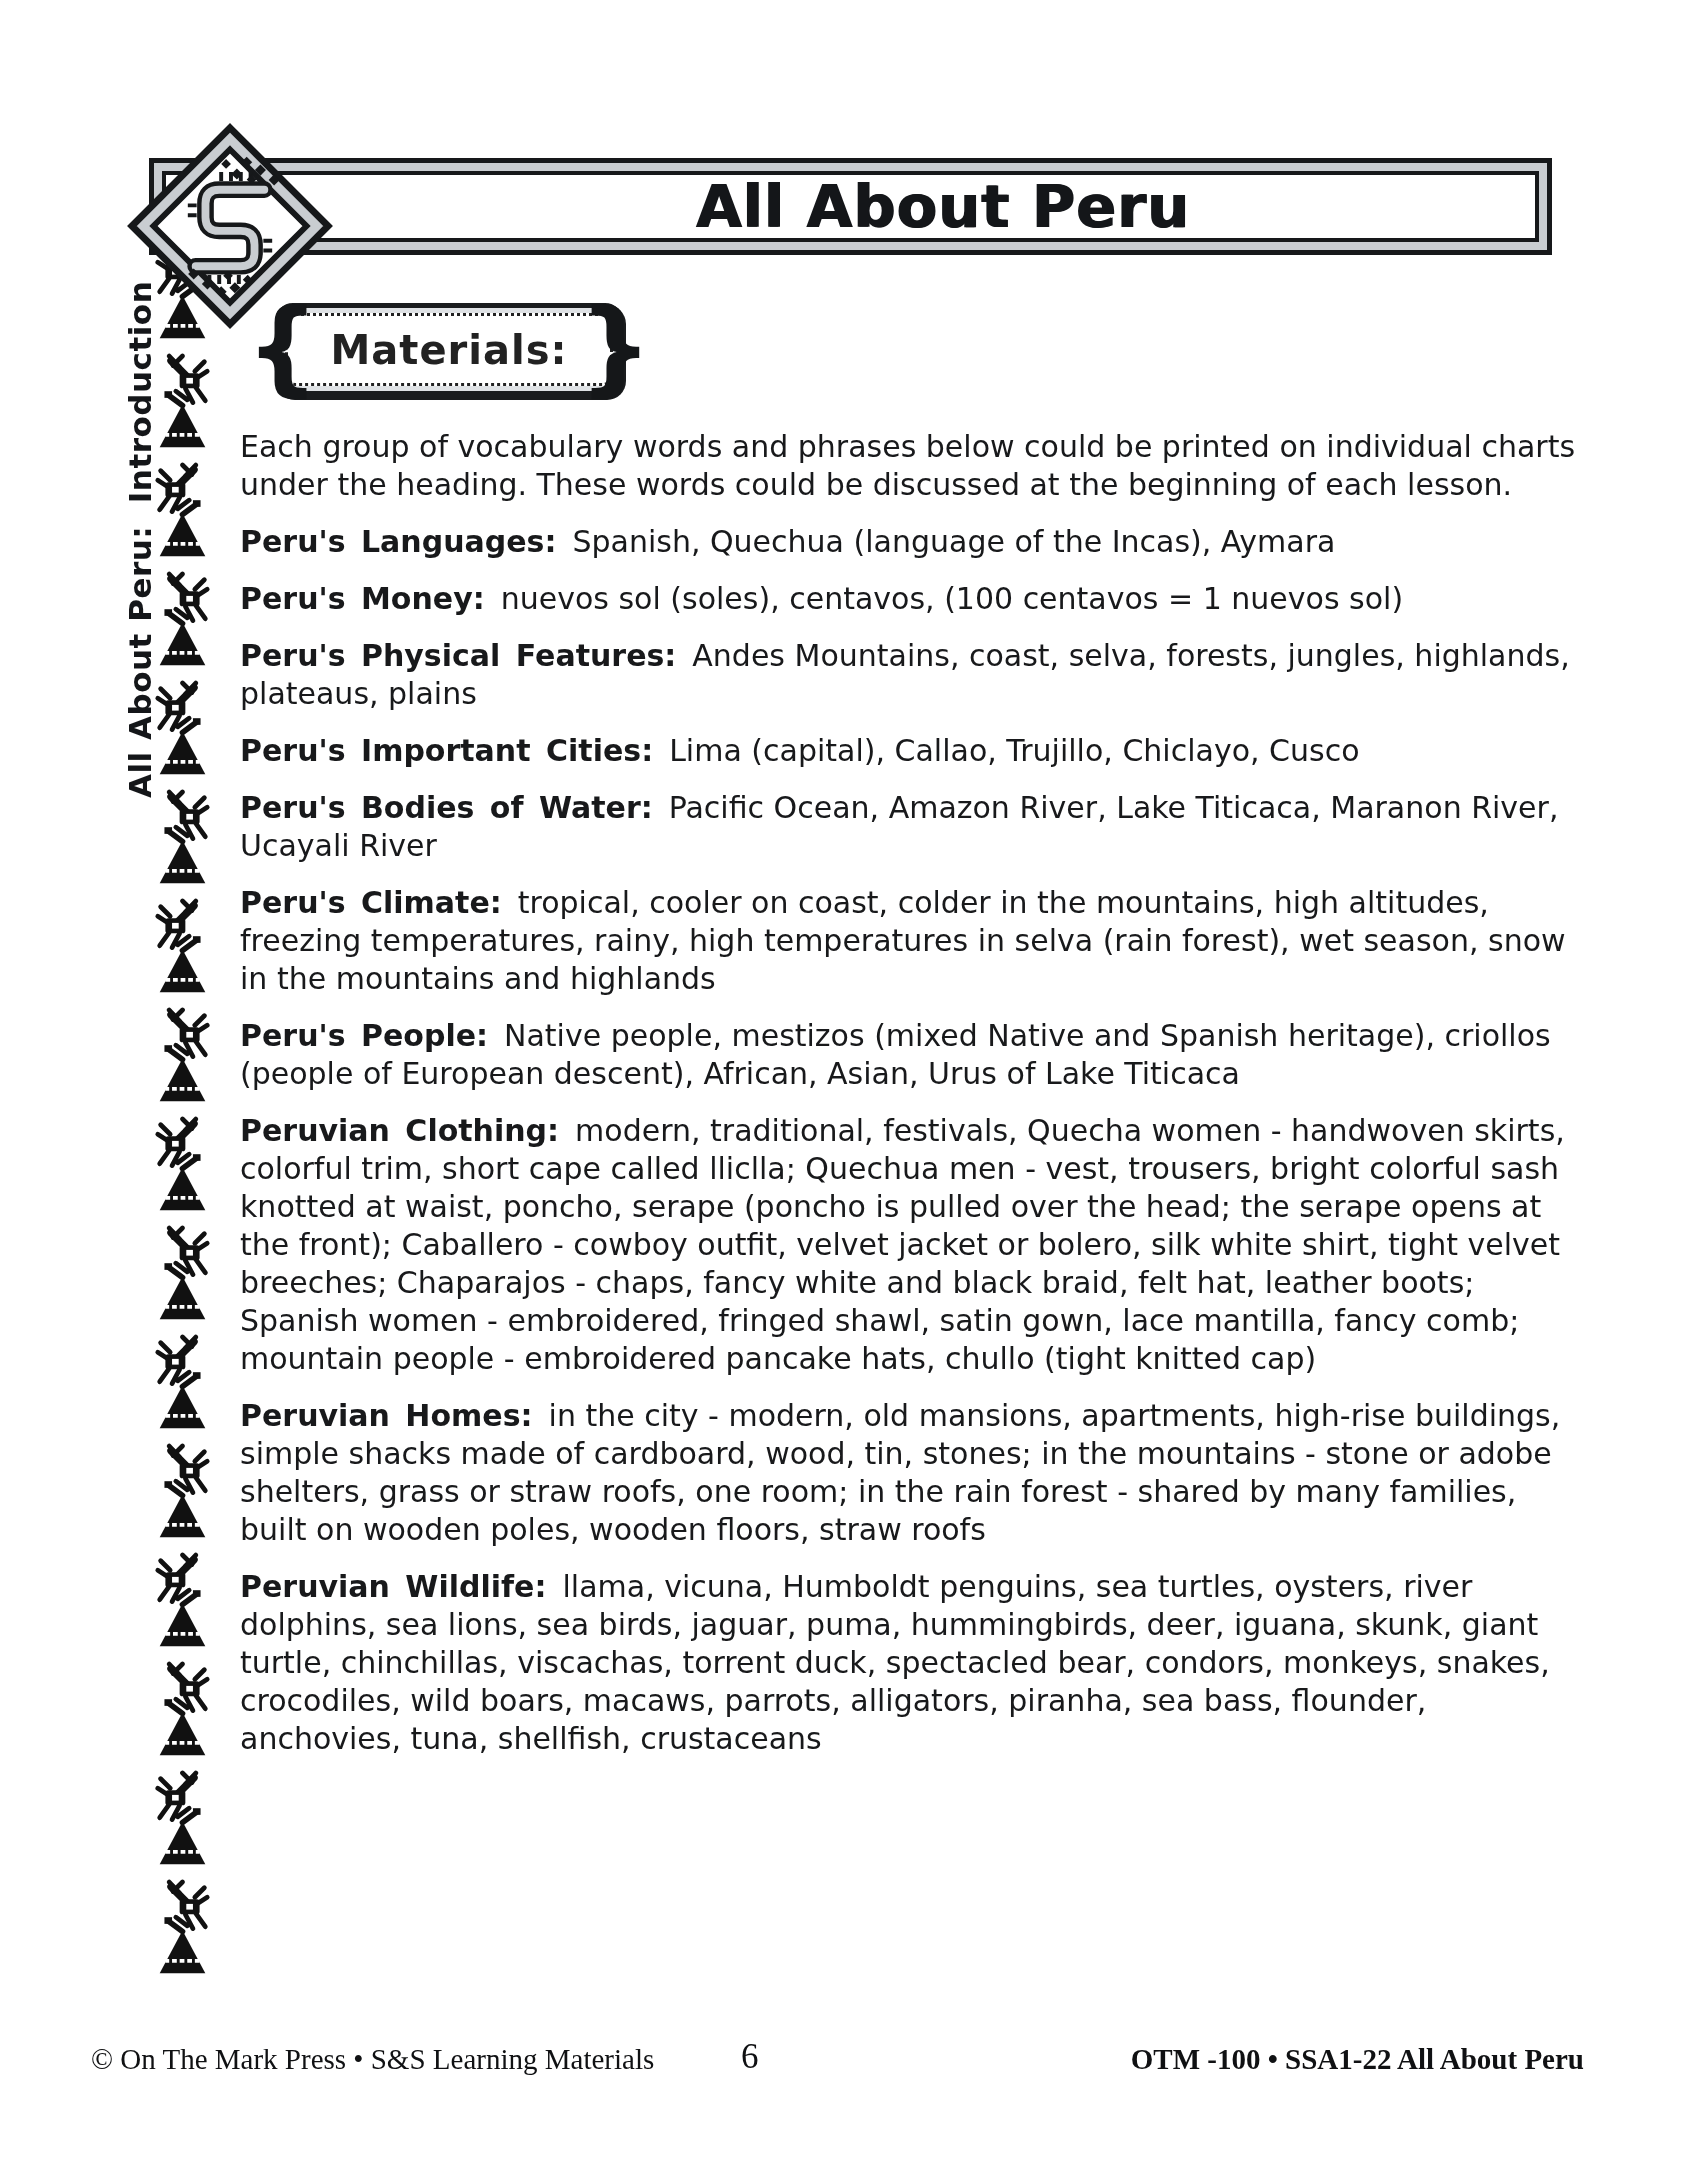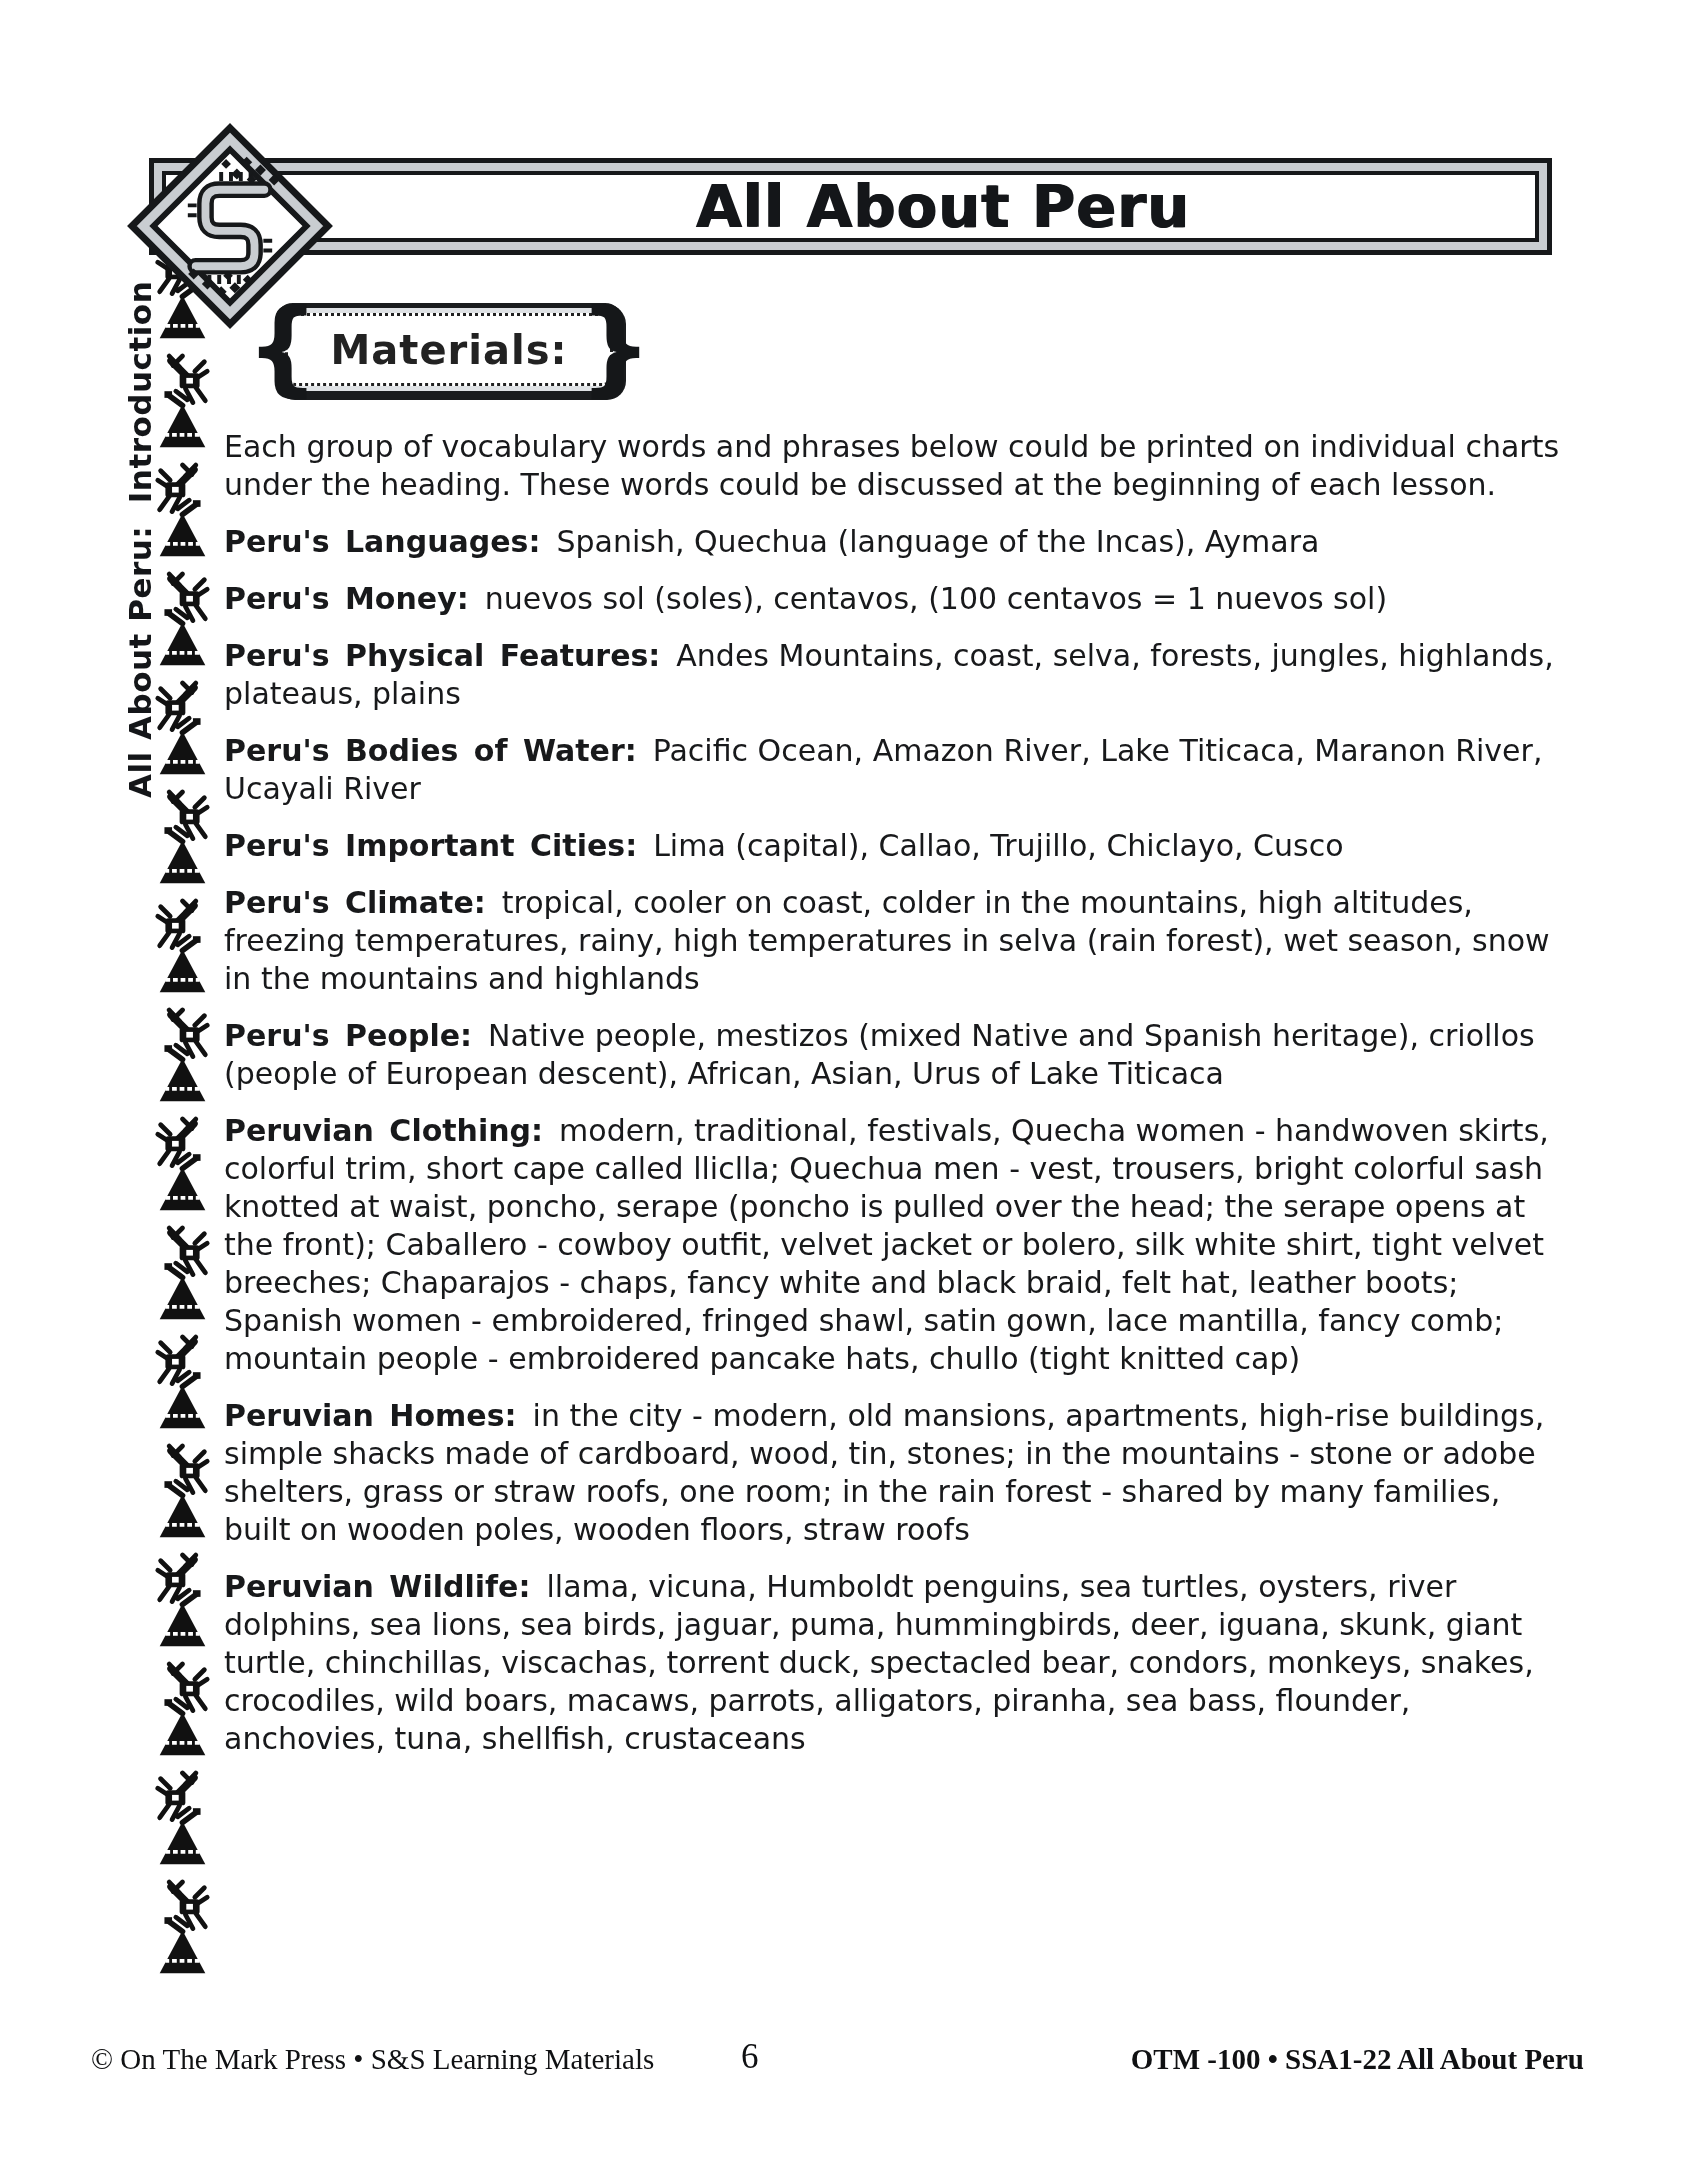--- a/index.html
+++ b/index.html
@@ -58,21 +58,21 @@
     display:flex;flex-direction:column;gap:2px;z-index:1;
   }
   .motif{width:57px;height:107px;flex:0 0 auto;}
   .motif.flip{transform:scaleX(-1);}
 
   
   .content{
     position:absolute;left:224px;top:428px;width:1352px;
     font-size:30px;line-height:38px;color:#18191b;
   }
-  .content p{margin:0 0 19px 0;}
+  .content p{margin:0 0 19px 16px;}
   .head{font-weight:bold;word-spacing:5px;margin-right:16px;}
 
   
   .footer{
     position:absolute;left:0;top:2037px;width:1683px;height:50px;
     font-family:"Liberation Serif",serif;color:#101113;
   }
   .footer-left{position:absolute;left:91px;top:6px;font-size:29px;font-weight:normal;}
   .footer-page{position:absolute;left:741px;top:0;font-size:35px;font-weight:normal;}
   .footer-right{position:absolute;right:99px;top:6px;font-size:29px;font-weight:bold;}
@@ -393,24 +393,24 @@
         <p>
     <span class="head">Peru's Languages:</span><span class="body">Spanish, Quechua (language of the Incas), Aymara</span>
   </p>
         <p>
     <span class="head">Peru's Money:</span><span class="body">nuevos sol (soles), centavos, (100 centavos = 1 nuevos sol)</span>
   </p>
         <p>
     <span class="head">Peru's Physical Features:</span><span class="body">Andes Mountains, coast, selva, forests, jungles, highlands, plateaus, plains</span>
   </p>
         <p>
+    <span class="head">Peru's Important Cities:</span><span class="body">Lima (capital), Callao, Trujillo, Chiclayo, Cusco</span>
+  </p>
+        <p>
     <span class="head">Peru's Bodies of Water:</span><span class="body">Pacific Ocean, Amazon River, Lake Titicaca, Maranon River, Ucayali River</span>
-  </p>
-        <p>
-    <span class="head">Peru's Important Cities:</span><span class="body">Lima (capital), Callao, Trujillo, Chiclayo, Cusco</span>
   </p>
         <p>
     <span class="head">Peru's Climate:</span><span class="body">tropical, cooler on coast, colder in the mountains, high altitudes, freezing temperatures, rainy, high temperatures in selva (rain forest), wet season, snow in the mountains and highlands</span>
   </p>
         <p>
     <span class="head">Peru's People:</span><span class="body">Native people, mestizos (mixed Native and Spanish heritage), criollos (people of European descent), African, Asian, Urus of Lake Titicaca</span>
   </p>
         <p>
     <span class="head">Peruvian Clothing:</span><span class="body">modern, traditional, festivals, Quecha women - handwoven skirts, colorful trim, short cape called lliclla; Quechua men - vest, trousers, bright colorful sash knotted at waist, poncho, serape (poncho is pulled over the head; the serape opens at the front); Caballero - cowboy outfit, velvet jacket or bolero, silk white shirt, tight velvet breeches; Chaparajos - chaps, fancy white and black braid, felt hat, leather boots; Spanish women - embroidered, fringed shawl, satin gown, lace mantilla, fancy comb; mountain people - embroidered pancake hats, chullo (tight knitted cap)</span>
   </p>

